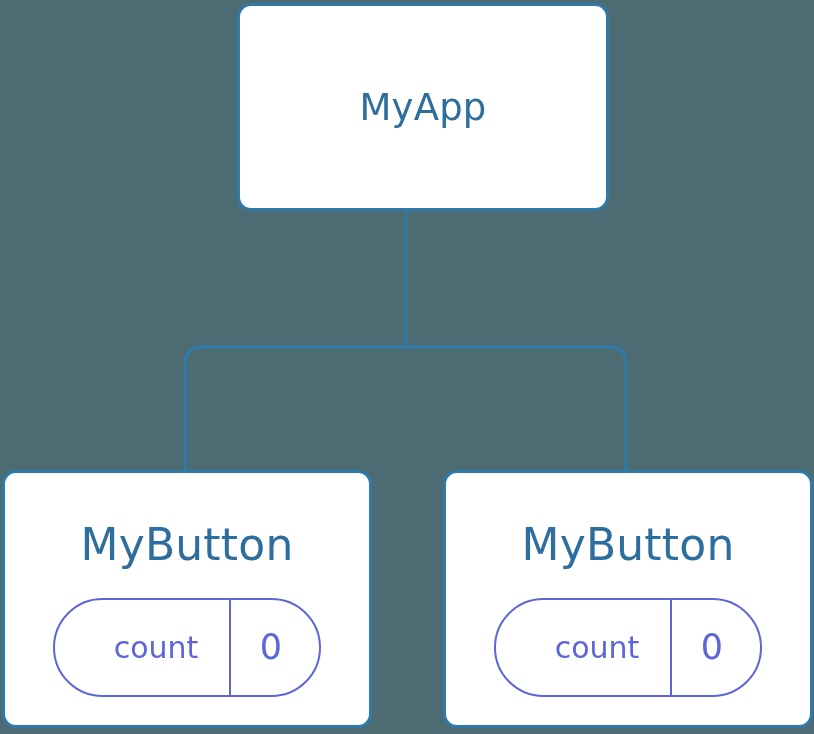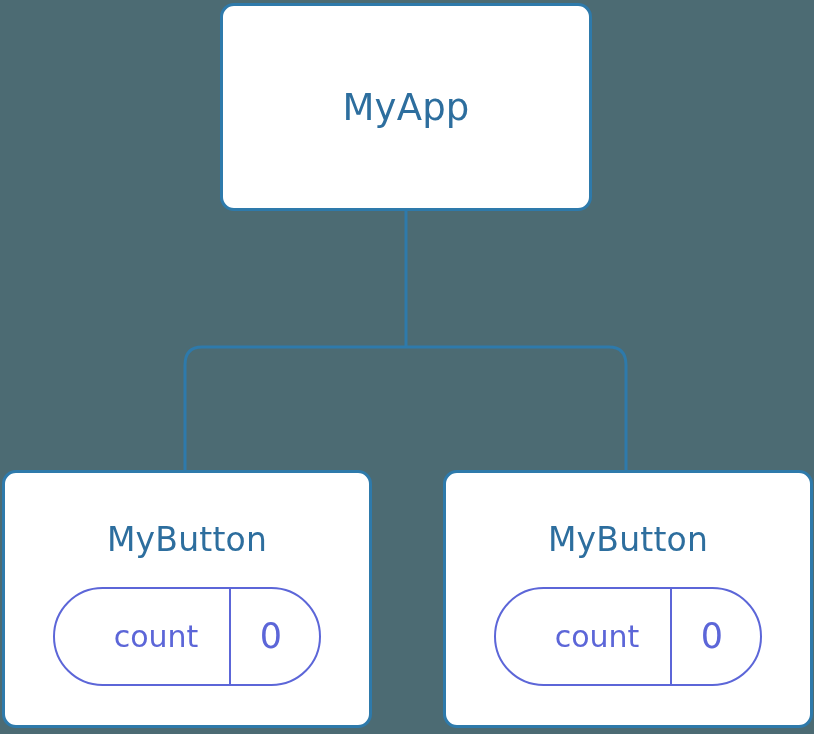--- a/index.html
+++ b/index.html
@@ -34,21 +34,21 @@
     background: #ffffff;
     border: 3px solid #2e7aab;
     border-radius: 14px;
     box-sizing: border-box;
     display: flex;
     flex-direction: column;
     align-items: center;
   }
 
   .node-root {
-    left: 220px;
+    left: 237px;
     top: 3px;
     width: 372px;
     height: 208px;
     justify-content: center;
   }
 
   .node-child-left {
     left: 2px;
     top: 470px;
     width: 370px;
@@ -59,21 +59,21 @@
   .node-child-right {
     left: 443px;
     top: 470px;
     width: 370px;
     height: 258px;
     justify-content: flex-start;
   }
 
   .node-title {
     color: #2d6e9e;
-    font-size: 33px;
+    font-size: 44px;
     line-height: 1;
     letter-spacing: 0.2px;
     white-space: nowrap;
   }
 
   .node-root .node-title {
     font-size: 37px;
   }
 
   .node-child-left .node-title,

